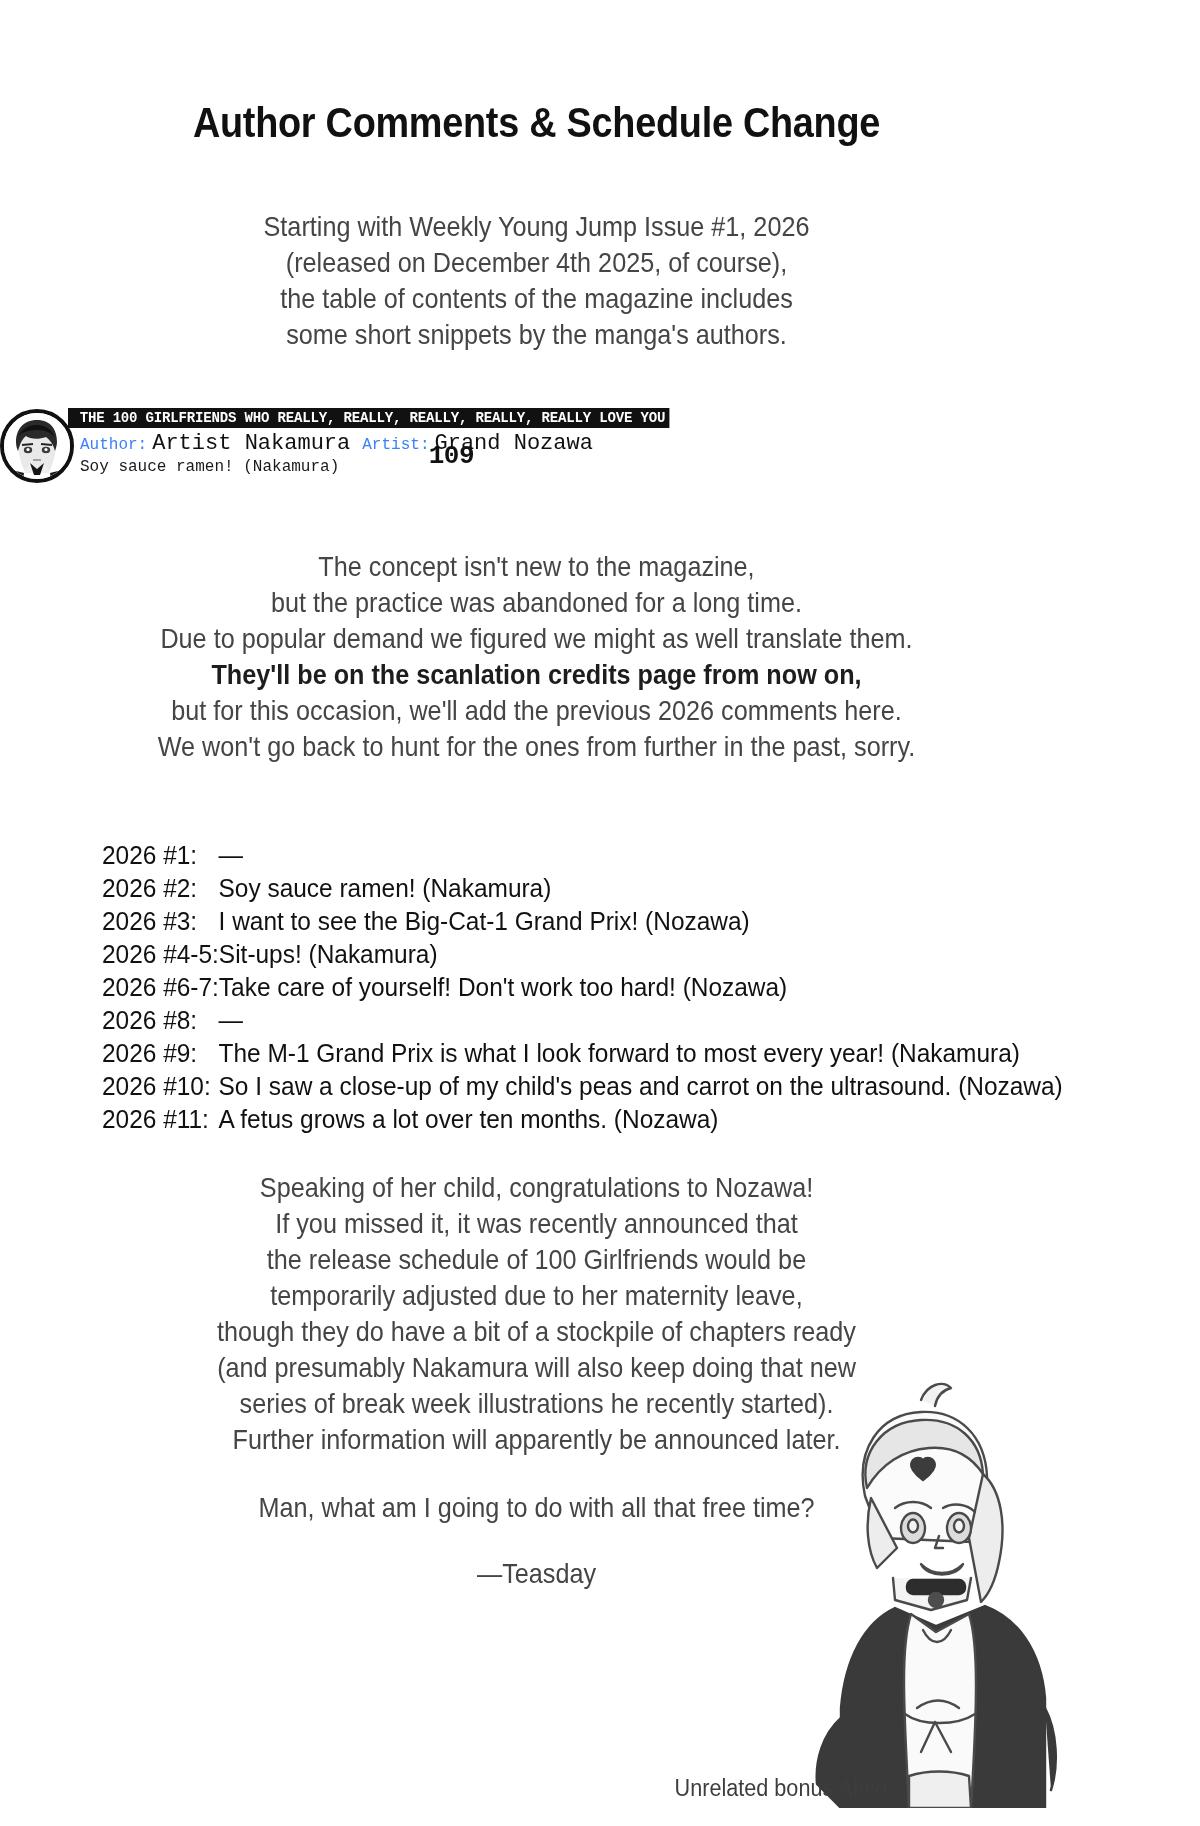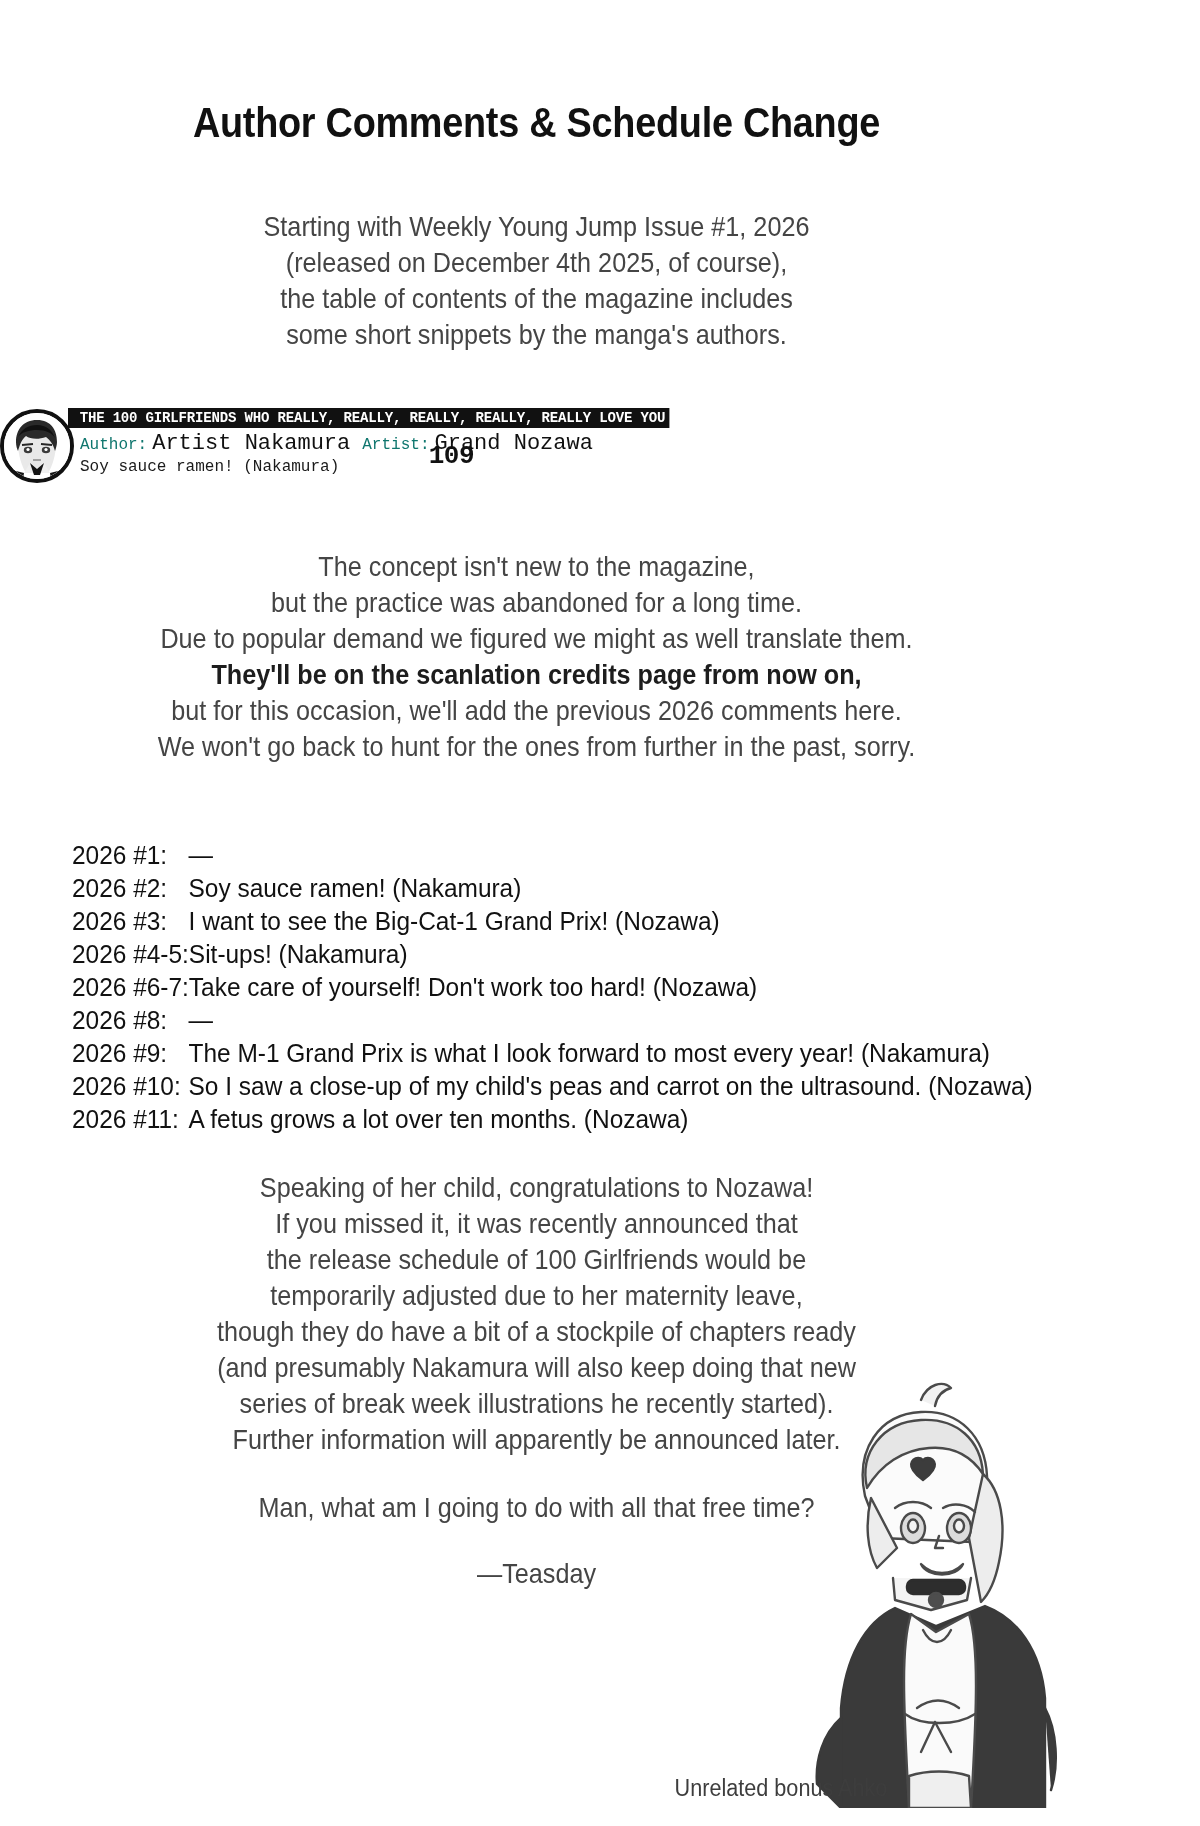--- a/index.html
+++ b/index.html
@@ -100,21 +100,21 @@
   }
   .banner-credits {
     display: flex;
     align-items: baseline;
     padding-left: 12px;
     margin-top: 3px;
     white-space: nowrap;
   }
   .cred-label {
     font-size: 16px;
-    color: #0f766e;
+    color: #3b82f6;
     font-weight: normal;
   }
   .cred-name {
     font-size: 22px;
     color: #111111;
     font-weight: normal;
     margin-left: 5px;
     margin-right: 12px;
   }
   .banner-snippet {
@@ -130,21 +130,21 @@
     bottom: 12px;
     font-size: 26px;
     font-weight: bold;
     color: #111111;
     letter-spacing: -0.5px;
   }
 
   
   .issue-list {
     margin-top: 74px;
-    padding-left: 72px;
+    padding-left: 102px;
     font-size: 26px;
     line-height: 33px;
     color: #111111;
   }
   .issue-row {
     display: flex;
     white-space: nowrap;
     transform: scaleX(0.94);
     transform-origin: left center;
   }

